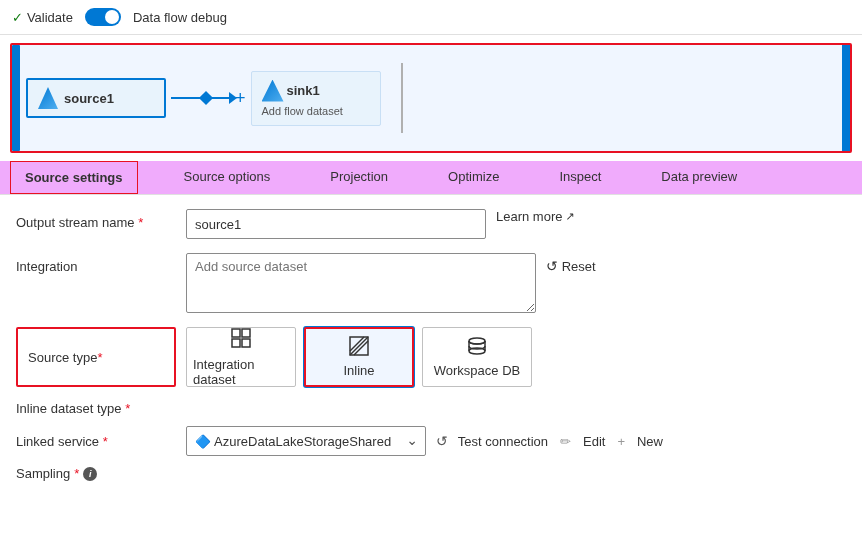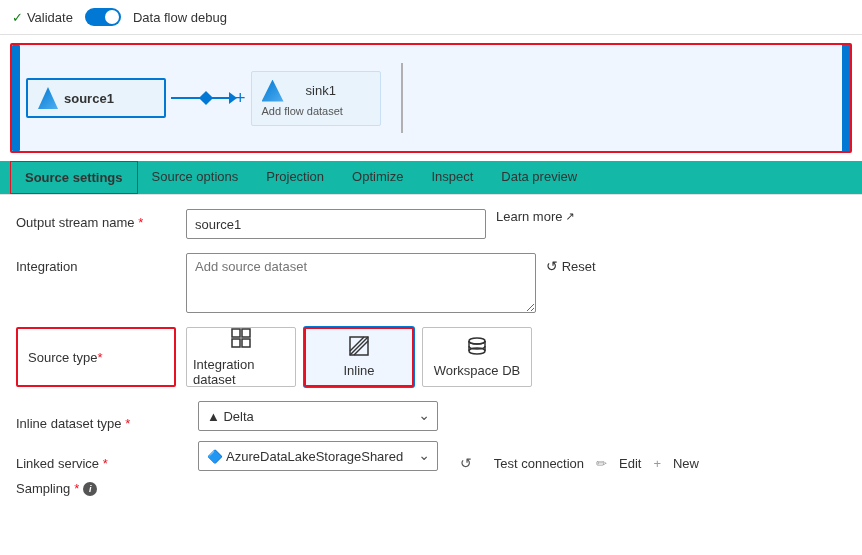--- a/index.html
+++ b/index.html
@@ -58,31 +58,31 @@
       width: 10px; height: 10px; background: #0078d4;
       transform: rotate(45deg); position: absolute; right: 20px; top: -4px;
     }
     .add-btn { font-size: 18px; color: #0078d4; cursor: pointer; margin-left: 4px; }
 
     
     .sink-node {
       border: 1px solid #c8dff5; background: #e8f3fc; border-radius: 2px;
       min-width: 130px; padding: 8px 10px;
     }
-    .sink-label { font-weight: 400; font-size: 13px; display: flex; align-items: center; gap: 22px; }
+    .sink-label { font-weight: 700; font-size: 13px; display: flex; align-items: center; gap: 3px; }
     .sink-sub { font-size: 11px; color: #555; margin-top: 3px; }
 
     
     .vbar-left { width: 8px; background: #0078d4; height: 100%; position: absolute; left: 0; top: 0; border-radius: 1px; }
     .vbar-right { width: 8px; background: #0078d4; height: 100%; position: absolute; right: 0; top: 0; }
 
     
     .tabs-row {
       display: flex; align-items: flex-start; border-bottom: 1px solid #e0e0e0;
-      padding: 0 10px; background: #14b8a6;
+      padding: 0 10px; background: #f0abfc; gap: 32px;
     }
     .tab {
       padding: 8px 14px; cursor: pointer; font-size: 13px; color: #333;
       border-bottom: 2px solid transparent; white-space: nowrap;
     }
     .tab.active {
       border-bottom: 2px solid #e81123; color: #0078d4; font-weight: 600;
       outline: 1px solid #e81123; outline-offset: -1px;
     }
 
@@ -127,21 +127,21 @@
     .source-type-btn {
       display: flex; flex-direction: column; align-items: center; justify-content: center;
       width: 110px; height: 60px; border: 1px solid #c0c0c0; border-radius: 2px;
       cursor: pointer; background: #fff; font-size: 12px; gap: 4px;
       padding: 6px;
     }
     .source-type-btn.selected { border: 2px solid #0078d4; background: #f0f6ff; box-shadow: 0 0 0 1px #0078d4; }
 
     
     .config-row {
-      display: flex; align-items: flex-end; margin-bottom: 10px; gap: 22px;
+      display: flex; align-items: center; margin-bottom: 10px; gap: 10px;
     }
     .config-label { min-width: 160px; font-size: 13px; color: #333; flex-shrink: 0; }
     .select-field {
       border: 1px solid #8a8a8a; border-radius: 2px; padding: 5px 26px 5px 8px;
       font-size: 13px; background: #fff; appearance: none;
       cursor: pointer; outline: none; position: relative;
       height: 30px; width: 240px;
       background-image: none;
     }
     .select-wrapper { position: relative; display: inline-flex; align-items: center; }
@@ -322,25 +322,20 @@
         <span>Workspace DB</span>
       </div>
     </div>
   </div>
 
   <div class="config-row">
     <div class="config-label">
       <span>Inline dataset type</span>
       <span class="required"> *</span>
     </div>
-    <div class="select-wrapper">
-      <select class="select-field">
-        <option>▲ Delta</option>
-      </select>
-    </div>
   </div>
 
   <div class="config-row">
     <div class="config-label">
       <span>Linked service</span>
       <span class="required"> *</span>
     </div>
     <div class="select-wrapper">
       <select class="select-field">
         <option>🔷 AzureDataLakeStorageShared</option>

